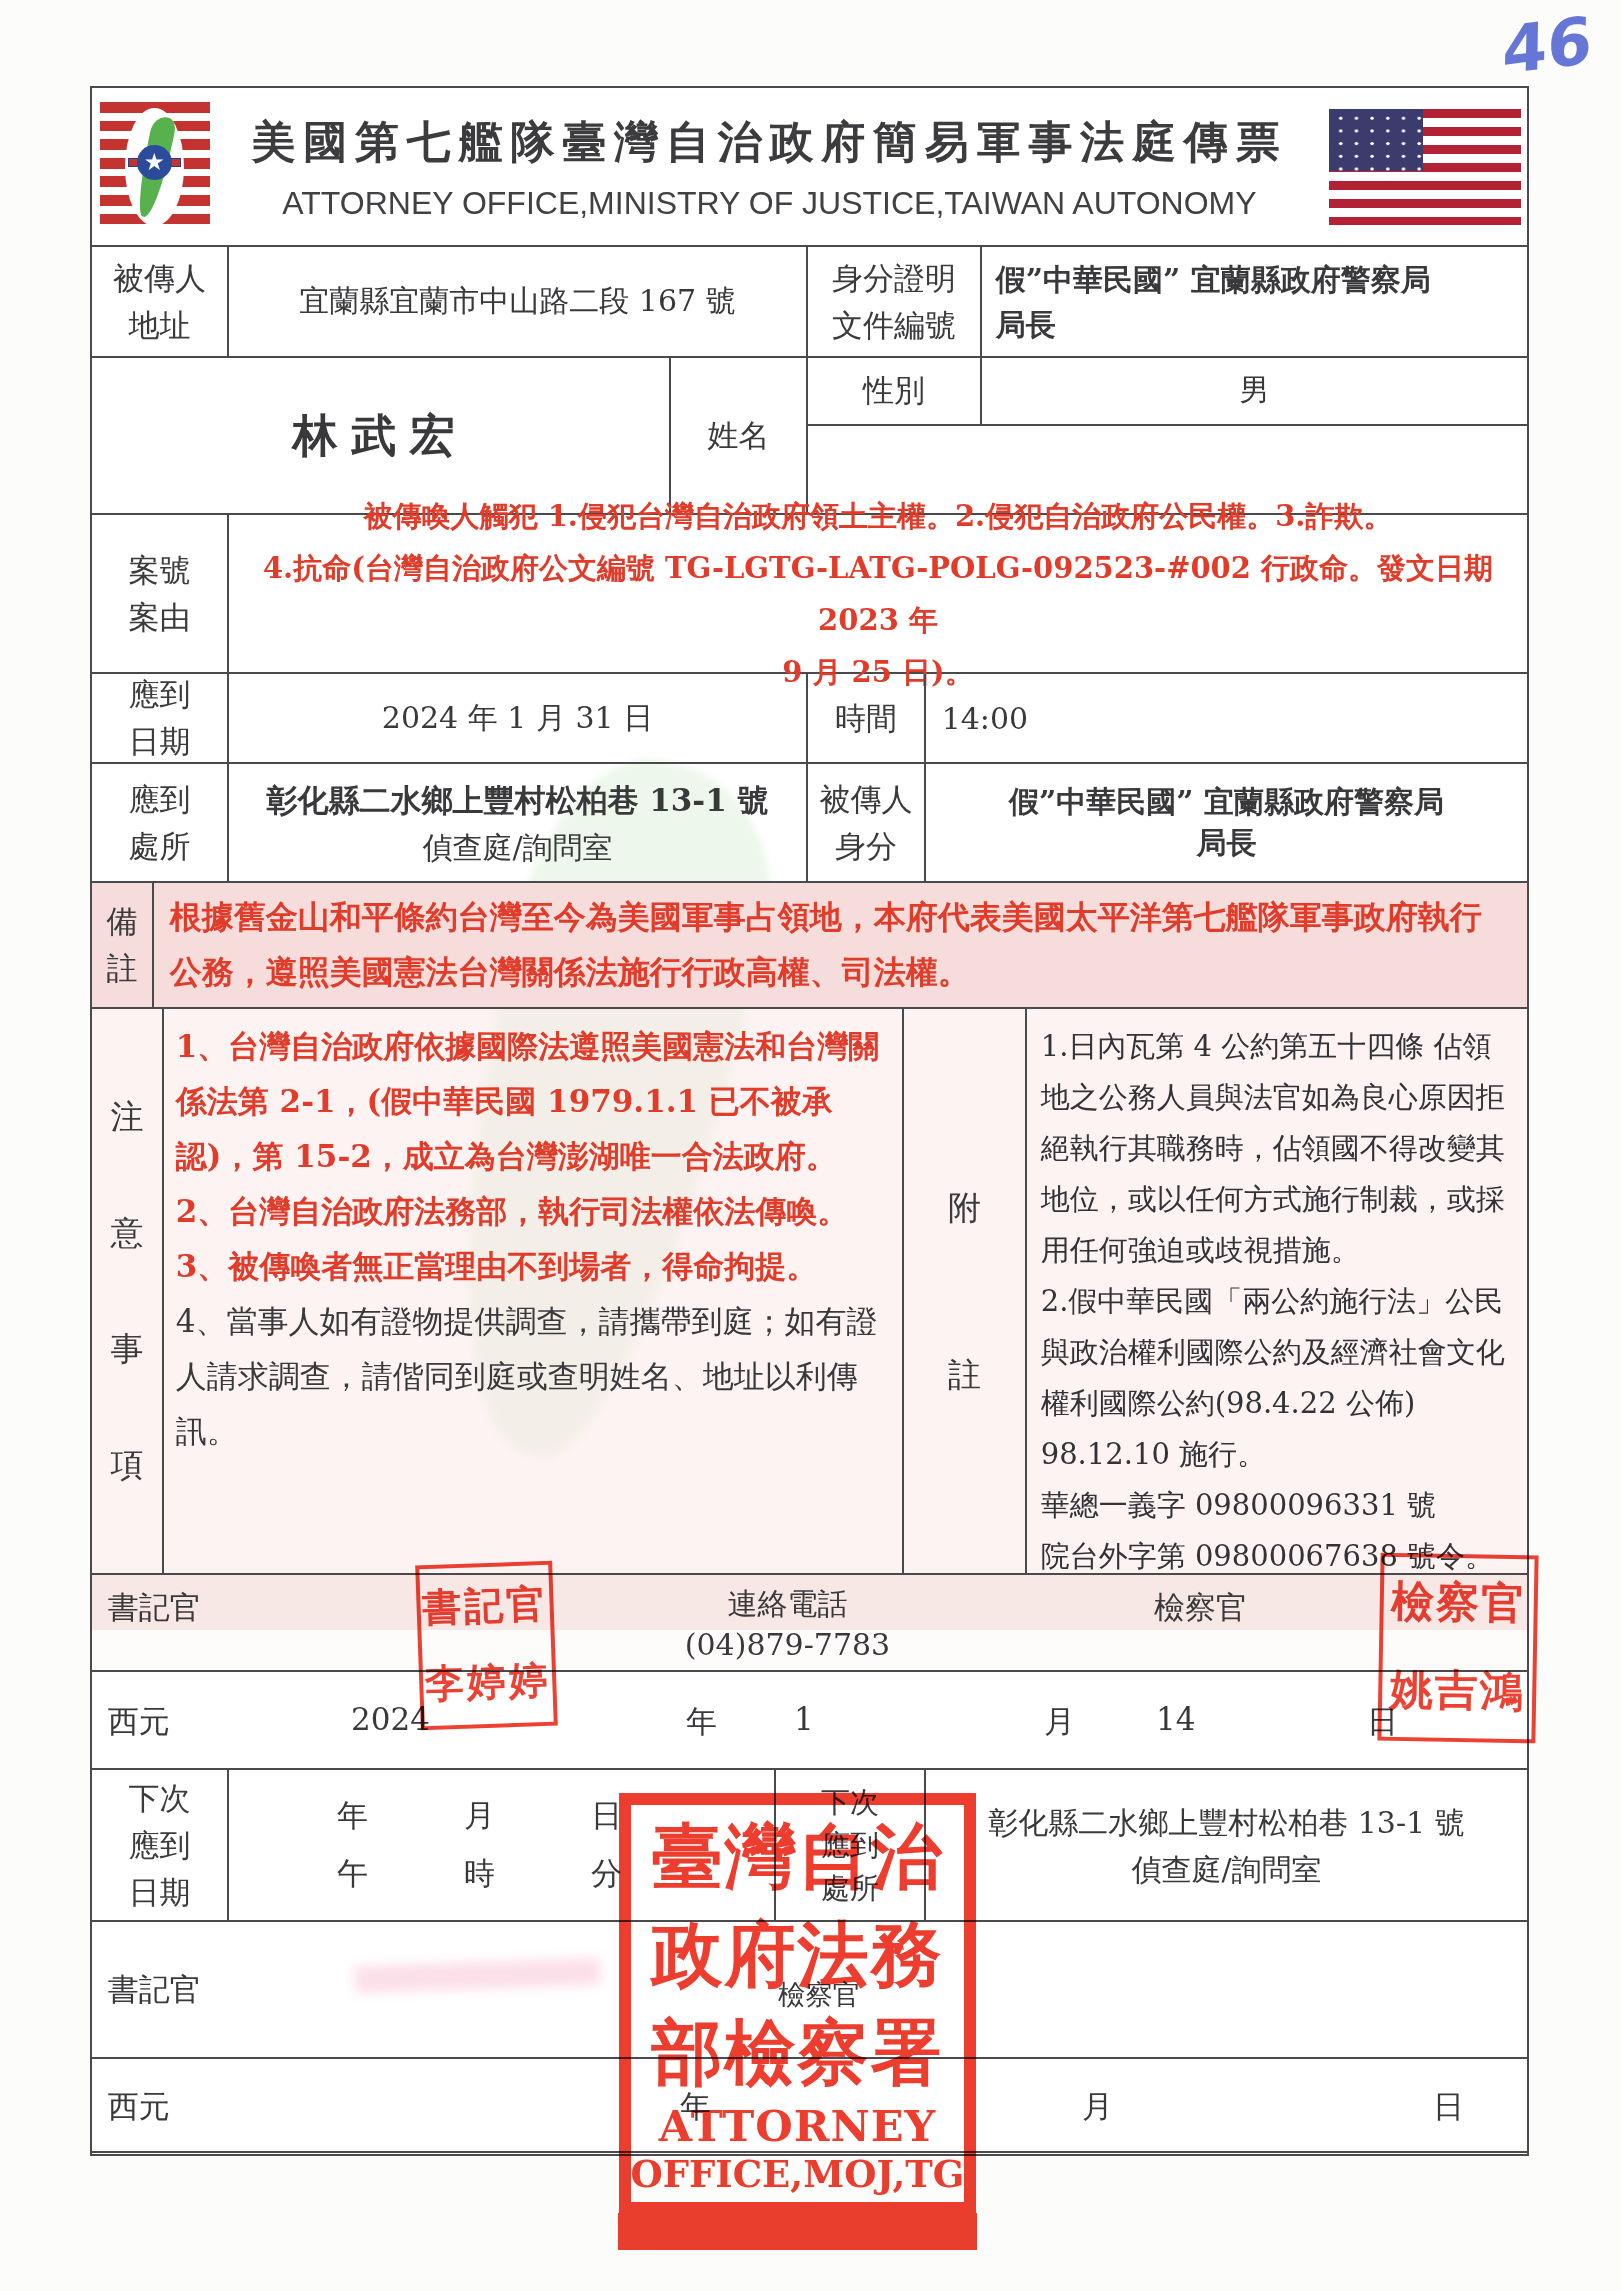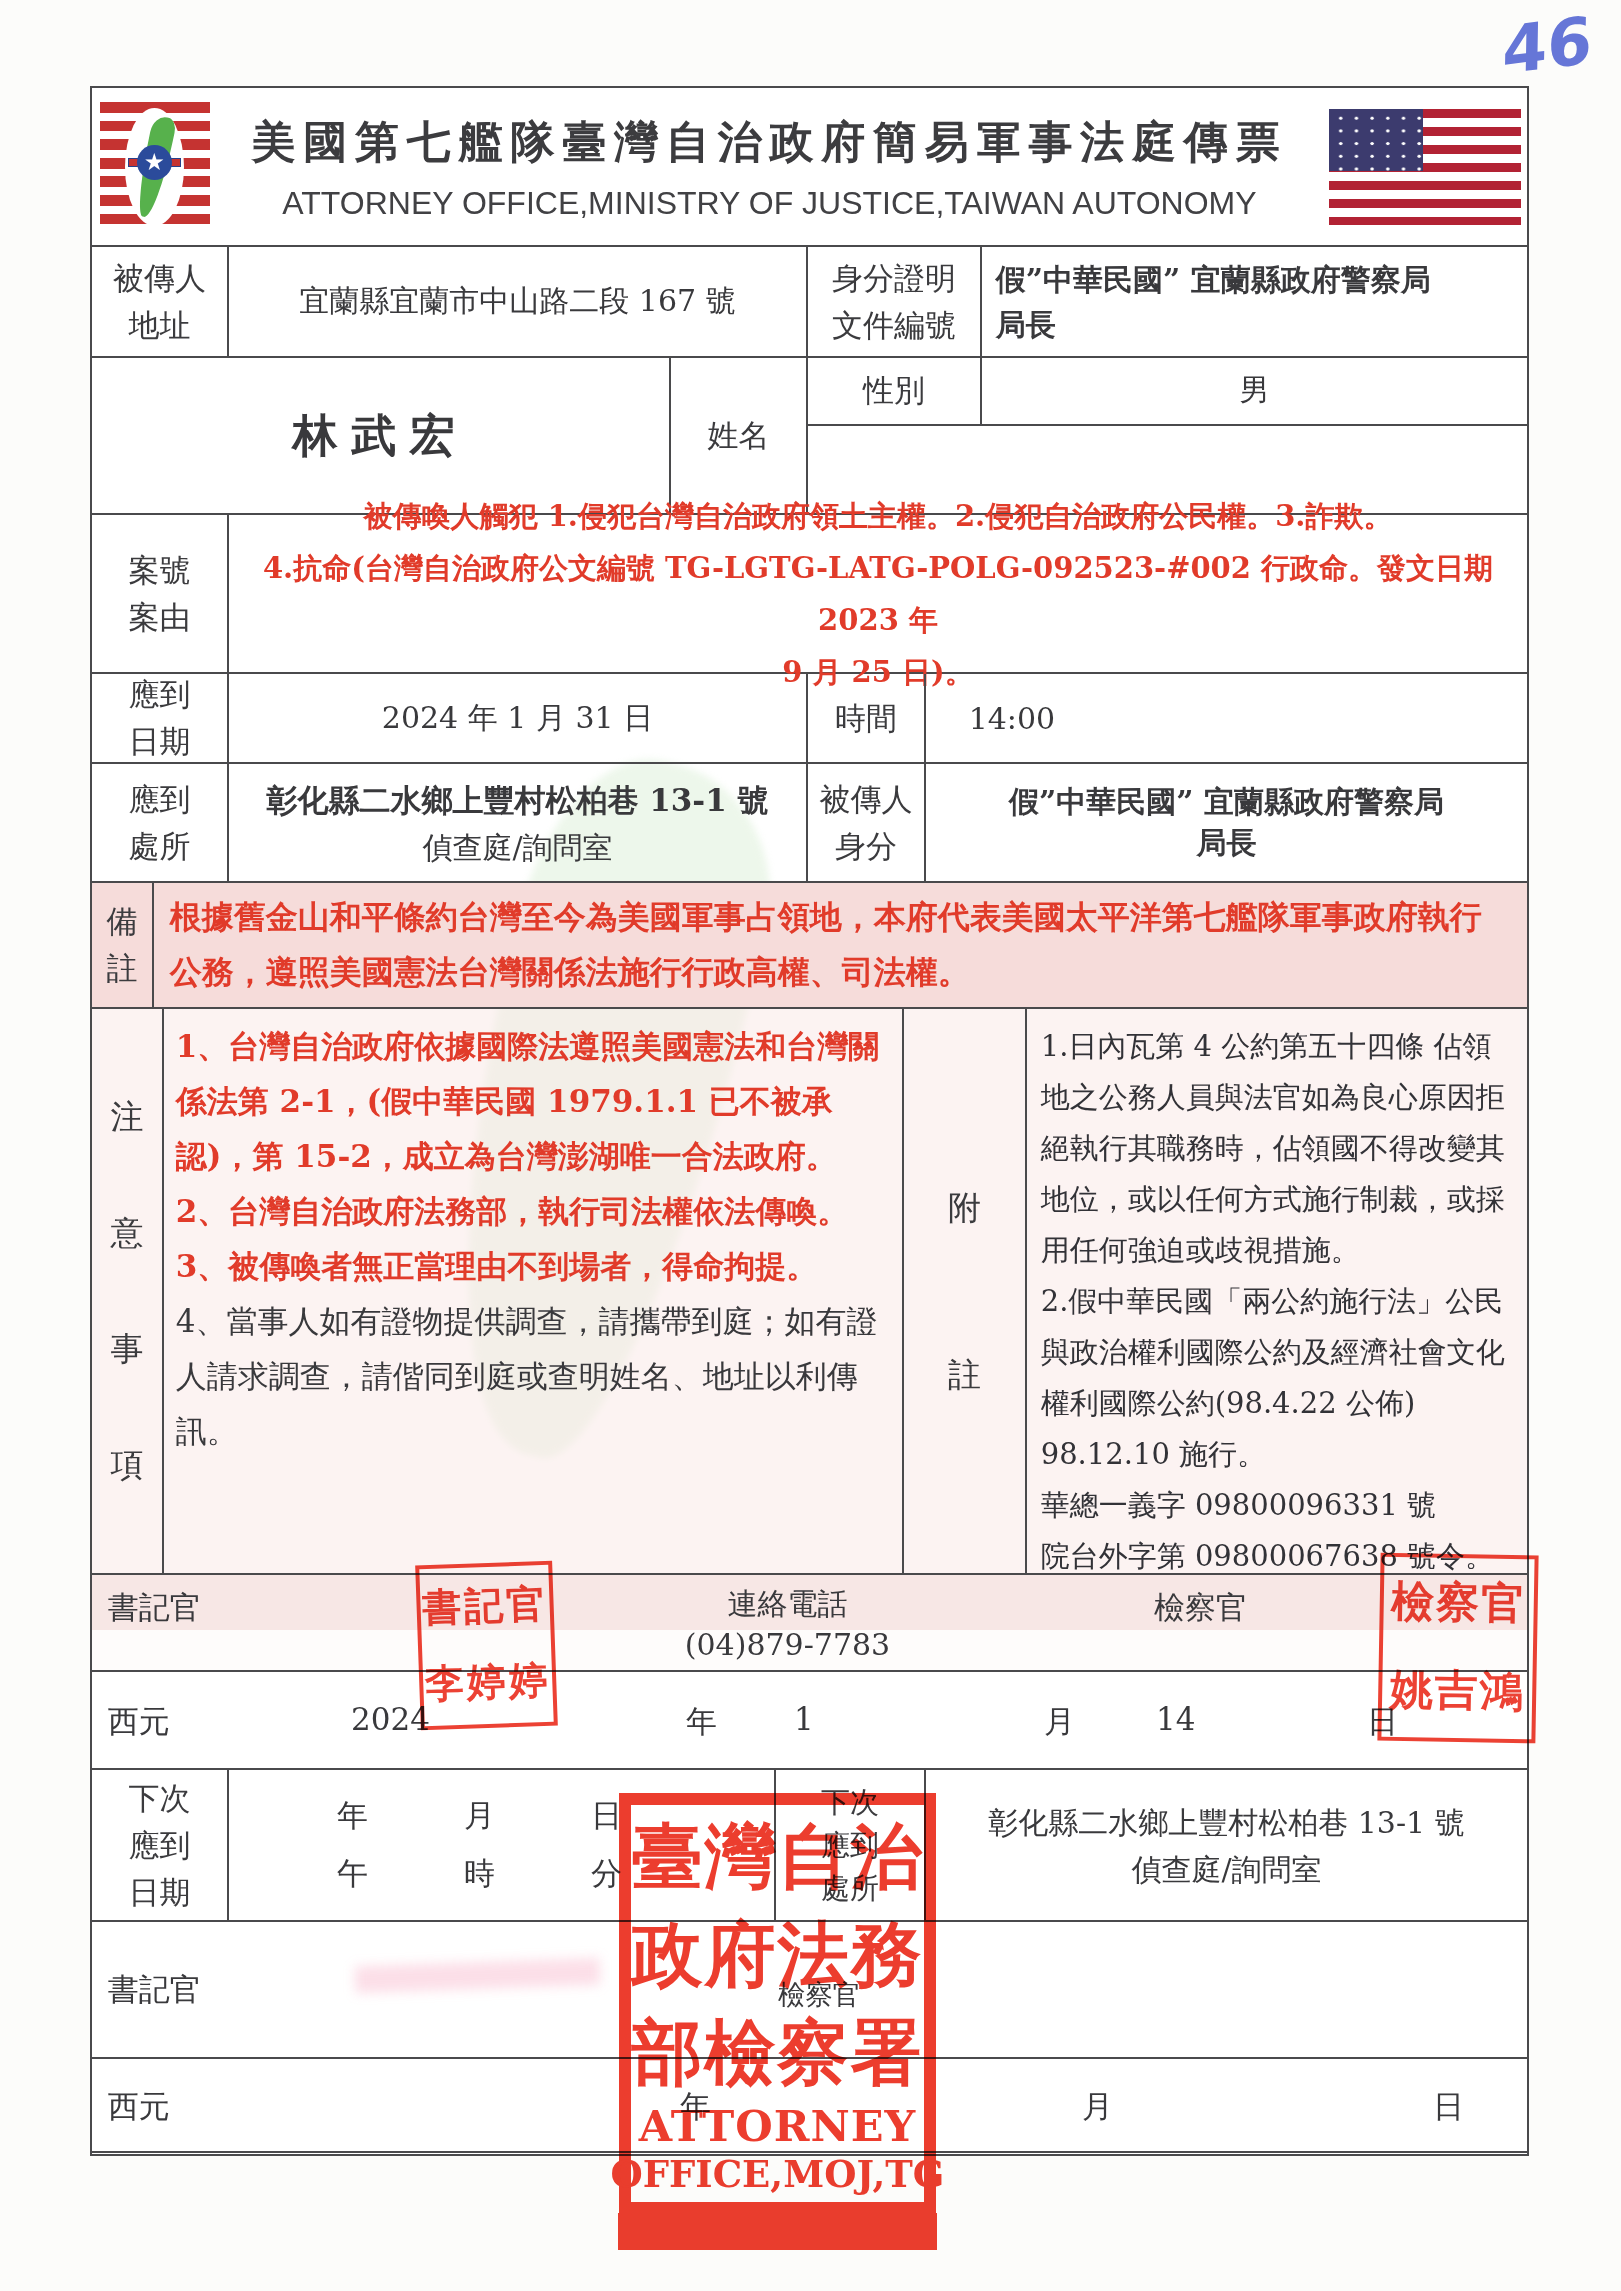--- a/index.html
+++ b/index.html
@@ -71,41 +71,41 @@
   .usflag .canton{position:absolute;left:0;top:0;width:94px;height:62px;background:#3c3b6e;
     background-image:radial-gradient(#fff 1.6px,transparent 2px);background-size:15.7px 12.7px;background-position:3.9px 2.9px;}
   
   .name{font-size:45px;font-weight:bold;letter-spacing:13.7px;}
   .subcol{flex:1;display:flex;flex-direction:column;}
   .subrow{display:flex;box-sizing:border-box;border-bottom:2px solid var(--line);}
   .subrow:last-child{border-bottom:none;}
   .sr1{height:74px;} .sr2{height:96px;}
   .casetext{line-height:52px;font-size:29px;padding:0 7.8px;}
   .idval{justify-content:flex-start;padding-left:13.7px;line-height:45px;}
-  .timeval{justify-content:flex-start;padding-left:15.7px;margin-left:27px;}
+  .timeval{justify-content:flex-start;padding-left:15.7px;}
   .place2{display:flex;flex-direction:column;justify-content:center;}
   .place2 .l1{font-size:31px;font-weight:bold;line-height:49px;}
   .place2 .l2{font-size:30px;line-height:45px;}
   .remark{font-size:32px;line-height:55px;padding:0 15.7px;text-align:left;align-items:center;}
   .notelab{line-height:116px;font-size:33px;}
   .notecol{flex-direction:column;align-items:stretch;justify-content:flex-start;padding:9.8px 11.8px 0 11.8px;}
   .notecol p{margin:0;font-size:31px;line-height:55px;}
   .applab{line-height:167px;font-size:33px;}
   .appcol{flex-direction:column;align-items:stretch;justify-content:flex-start;padding:11.8px 11.8px 0 13.7px;color:#323237;}
   .appcol p{margin:0;font-size:29px;line-height:51px;}
   
   .posrel{position:relative;display:block;}
   .abs{position:absolute;font-size:31px;}
   .phoneblk{position:absolute;left:529px;top:7.8px;width:333px;text-align:center;font-size:30px;line-height:41px;}
   
   .stamp{position:absolute;color:var(--stamp);border:4.9px solid var(--stamp);text-align:center;
     font-weight:bold;white-space:pre-line;z-index:6;mix-blend-mode:multiply;opacity:.88;background:transparent;}
   .stamp.small1{left:326px;top:1475px;width:129px;height:157px;font-size:39px;line-height:76px;letter-spacing:2.9px;transform:rotate(-2deg);}
   .stamp.small2{left:1287px;top:1466px;width:150px;height:180px;font-size:43px;line-height:88px;letter-spacing:2px;transform:rotate(1deg);}
-  .bigstamp{position:absolute;left:527px;top:1705px;width:317px;height:421px;border:12.7px solid var(--stamp);
+  .bigstamp{position:absolute;left:527px;top:1705px;width:357px;height:421px;border:12.7px solid var(--stamp);
     box-sizing:border-box;z-index:6;mix-blend-mode:multiply;opacity:.9;display:flex;flex-direction:column;
     align-items:center;justify-content:flex-start;padding-top:2px;}
   .bigstamp .zh{color:var(--stamp);font-weight:bold;font-size:71px;line-height:98px;letter-spacing:2px;white-space:nowrap;}
   .bigstamp .en1{color:var(--stamp);font-weight:bold;font-size:43px;line-height:51px;letter-spacing:1px;}
   .bigstamp .en2{color:var(--stamp);font-weight:bold;font-size:37px;line-height:45px;}
   .bigstamp::after{content:"";position:absolute;left:-12.7px;right:-12.7px;bottom:-48px;height:37px;background:var(--stamp);}
   .smudge{position:absolute;left:263px;top:1874px;width:245px;height:27.4px;background:rgba(240,110,150,.22);
     filter:blur(5.9px);transform:rotate(-2deg);z-index:2;}
   
   .dtgrid{display:flex;flex-direction:column;justify-content:center;gap:15.7px;padding-left:108px;align-items:flex-start;}

